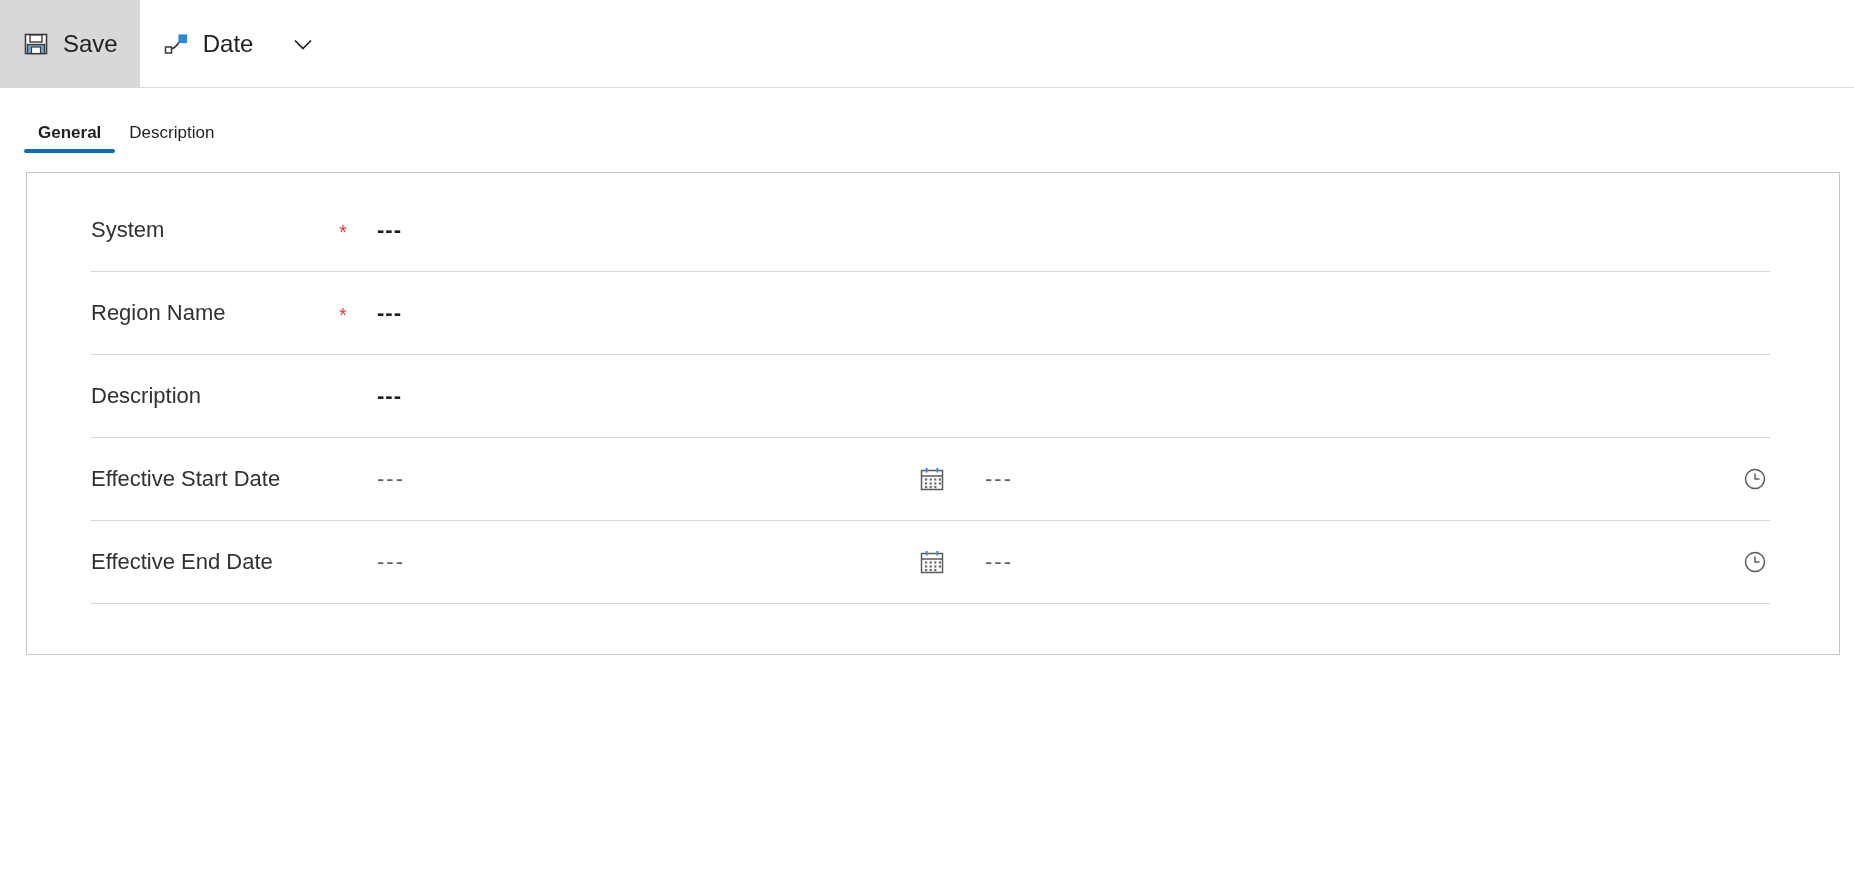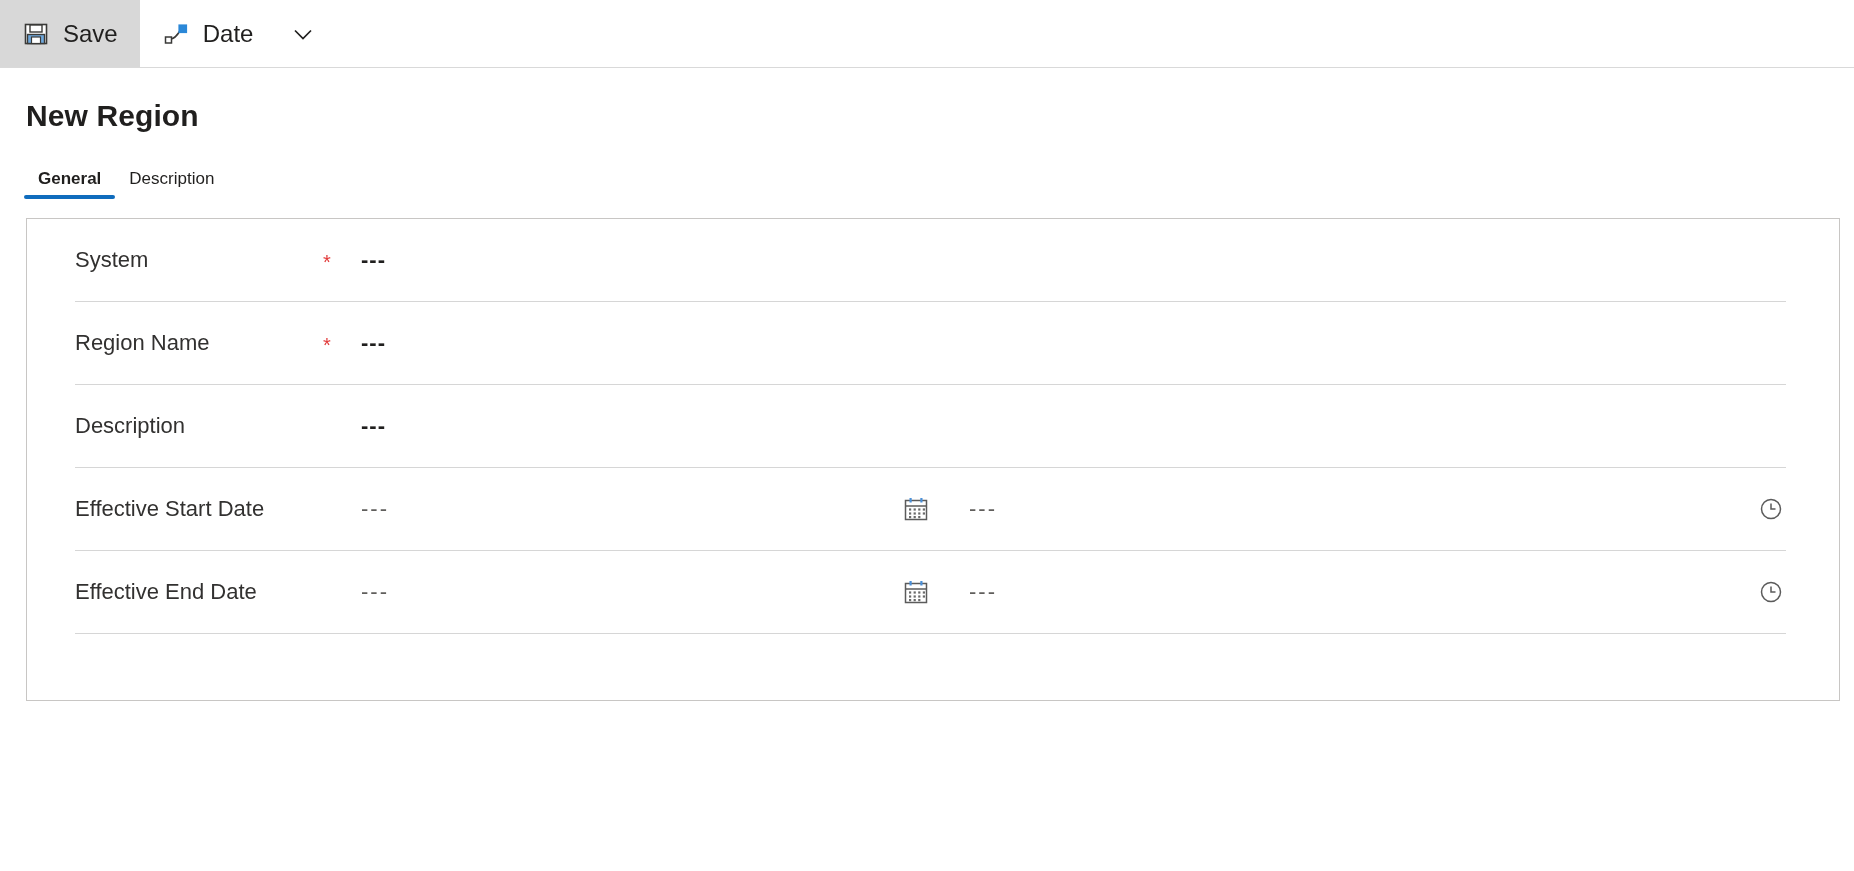--- a/index.html
+++ b/index.html
@@ -11,21 +11,21 @@
     height: 871px;
     background: #ffffff;
     font-family: "Liberation Sans", sans-serif;
     color: #201f1e;
     overflow: hidden;
   }
 
   
   .command-bar {
     position: relative;
-    height: 68px;
+    height: 88px;
     box-sizing: border-box;
     border-bottom: 1px solid #d9d9d9;
     display: flex;
     align-items: stretch;
     background: #ffffff;
   }
   .cmd-btn {
     display: flex;
     align-items: center;
     gap: 13px;
@@ -110,21 +110,21 @@
     border-radius: 2px;
   }
 
   
   .form-card {
     margin: 19px 14px 0 26px;
     border: 1px solid #c8c6c4;
     box-sizing: border-box;
     background: #ffffff;
     height: 483px;
-    padding: 0;
+    padding: 16px;
   }
   .field-row {
     position: relative;
     display: flex;
     align-items: center;
     height: 83px;
     box-sizing: border-box;
     margin: 0 53px 0 48px;
     border-bottom: 1px solid #d6d6d6;
   }
@@ -234,21 +234,20 @@
       <svg width="26" height="26" viewBox="0 0 26 26">
         <path d="M5 9.5 L13 17.5 L21 9.5" fill="none" stroke="#201f1e" stroke-width="1.7"></path>
       </svg>
     </span>
   </button>
 
 </div>
 
 <div class="page">
 
-  <div class="page-title">New Region</div>
 
   <div class="tabs">
     <button class="tab active">
       <span>General</span>
     </button>
     <button class="tab">
       <span>Description</span>
     </button>
   </div>
 

